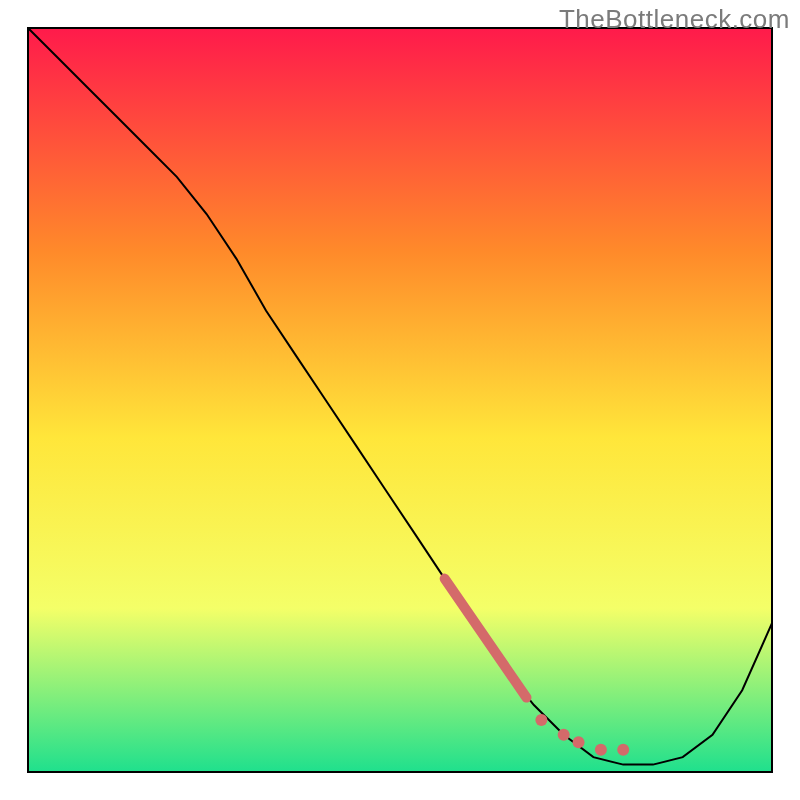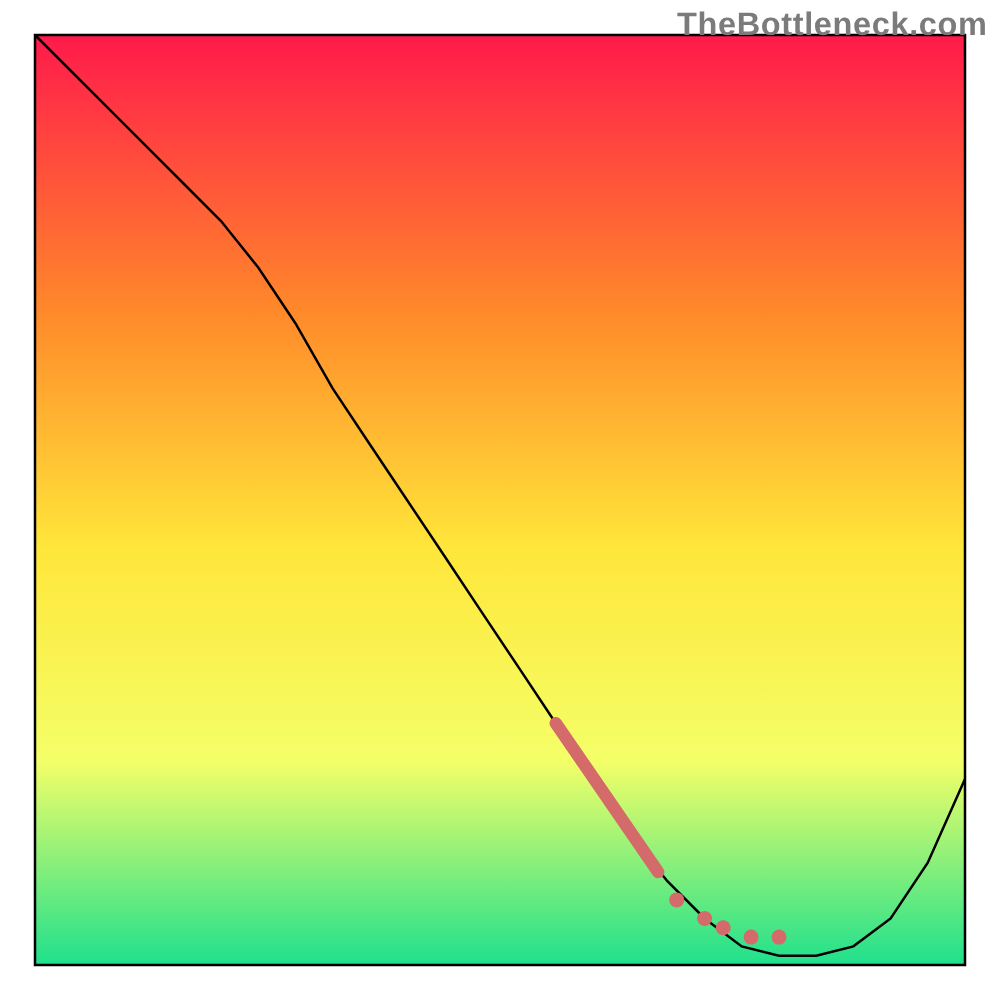--- a/index.html
+++ b/index.html
@@ -14,21 +14,21 @@
   #chart-container {
     position: relative;
     width: 800px;
     height: 800px;
   }
   #watermark {
     position: absolute;
     top: 4px;
     right: 10px;
     font-size: 26px;
-    font-weight: 700;
+    font-weight: 400;
     color: #7b7b7b;
     letter-spacing: 0.5px;
     user-select: none;
   }
   svg { display: block; }
 </style>
 </head>
 <body>
 
 <div id="chart-container">

